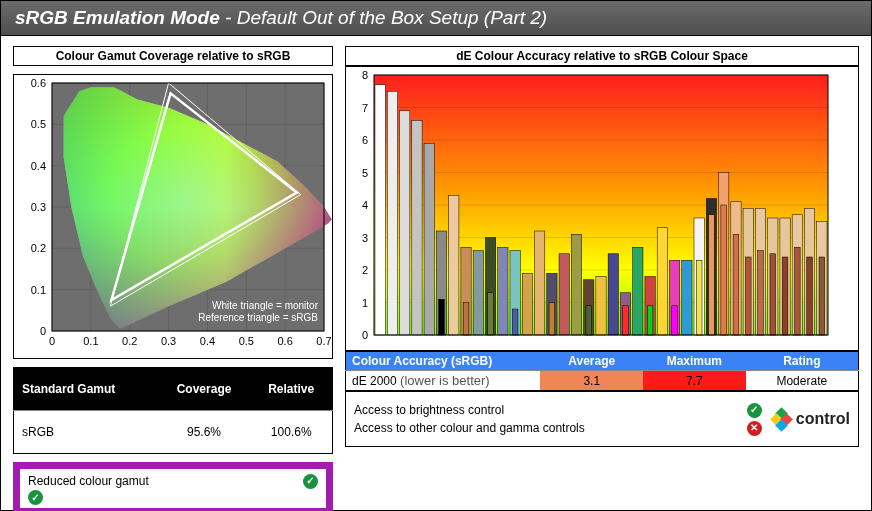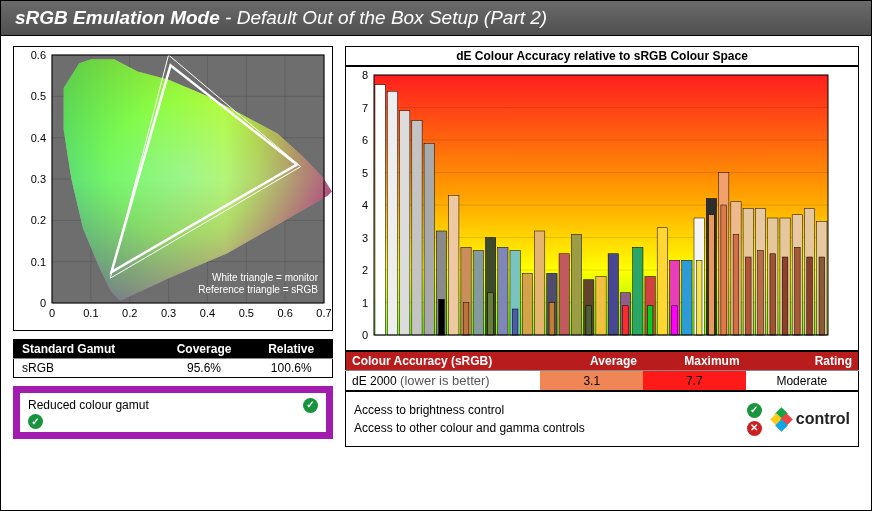--- a/index.html
+++ b/index.html
@@ -5,34 +5,34 @@
 html,body{margin:0;padding:0;font-family:"Segoe UI",Tahoma,Arial,sans-serif;font-size:12px;color:#000;background:#fff}
 .outer{width:872px;height:511px;box-sizing:border-box;border:1px solid #000;position:relative;background:#fff}
 .header{background:linear-gradient(#6b6b6b,#4f4f4f);color:#fff;font-size:19px;font-weight:600;padding:6px 14px;border-bottom:1px solid #000;font-style:italic}
 .header .thin{font-weight:400}
 .body{padding:10px 12px;display:flex;gap:12px}
 .col-l{width:320px;display:flex;flex-direction:column;gap:8px}
 .col-r{flex:1;display:flex;flex-direction:column;}
 .panel-title{border:1px solid #000;text-align:center;font-weight:700;font-size:12px;padding:2px 4px;background:#fff}
 .chart-box{border:1px solid #000;background:#fff}
 .table{border:1px solid #000;width:100%;border-collapse:collapse;font-size:12px}
-.table th,.table td{padding:2px 8px}
+.table th,.table td{padding:14px 8px}
 .thead{background:#000;color:#fff;font-weight:600}
 .thead .left{text-align:left}
 .thead .center{text-align:center}
 .row td{border-top:1px solid #888;text-align:center}
 .row td:first-child{text-align:left}
 .notes{border:7px solid #a21caf;padding:3px 8px;font-size:12px}
 .note-row{display:flex;justify-content:space-between;align-items:center;line-height:18px}
 .icon-pass,.icon-fail{width:15px;height:15px;border-radius:50%;display:inline-flex;align-items:center;justify-content:center;font-size:10px;color:#fff;font-weight:700}
 .icon-pass{background:#18933e}
 .icon-fail{background:#cc1f1f}
 .acc-table{border:1px solid #000;width:100%;border-collapse:collapse;font-size:12px}
-.acc-head{background:#b91c1c;color:#fff}
-.acc-head td{padding:2px 6px;text-align:right;font-weight:600}
+.acc-head{background:#3b82f6;color:#fff}
+.acc-head td{padding:2px 6px;text-align:center;font-weight:600}
 .acc-head td:first-child{text-align:left}
 .acc-row td{padding:2px 6px;text-align:center;border-top:1px solid #888}
 .acc-row td:first-child{text-align:left}
 .avg-cell{background:#f08656}
 .max-cell{background:#ff1a1a}
 .lower{color:#555;font-size:13px;font-weight:400}
 .notes-r{border:1px solid #000;padding:9px 8px;display:flex;gap:10px;align-items:center}
 .notes-r .list{flex:1}
 .logo{display:flex;align-items:center;gap:4px;font-weight:600;font-size:16px;color:#222}
 .logo-mark{position:relative;width:20px;height:20px}
@@ -45,20 +45,21 @@
 </style>
 </head>
 <body>
 <div class="outer">
 <div class="header">
   <span>sRGB Emulation  Mode</span>
   <span class="thin"> - Default Out of the Box Setup (Part 2)</span>
 </div>
 <div class="body">
 <div class="col-l">
+  <div class="panel-title">Colour Gamut Coverage relative to sRGB</div>
   <div class="chart-box">
     <svg id="gamut-svg" width="318" height="280">
             <rect x="38" y="8" width="272" height="248" fill="#6e6e6e"></rect>
             <line x1="38" y1="8" x2="38" y2="256" stroke="#555" stroke-width="0.5"></line>
             <line x1="76.85714285714286" y1="8" x2="76.85714285714286" y2="256" stroke="#555" stroke-width="0.5"></line>
             <line x1="115.71428571428572" y1="8" x2="115.71428571428572" y2="256" stroke="#555" stroke-width="0.5"></line>
             <line x1="154.57142857142858" y1="8" x2="154.57142857142858" y2="256" stroke="#555" stroke-width="0.5"></line>
             <line x1="193.42857142857144" y1="8" x2="193.42857142857144" y2="256" stroke="#555" stroke-width="0.5"></line>
             <line x1="232.28571428571428" y1="8" x2="232.28571428571428" y2="256" stroke="#555" stroke-width="0.5"></line>
             <line x1="271.14285714285717" y1="8" x2="271.14285714285717" y2="256" stroke="#555" stroke-width="0.5"></line>

